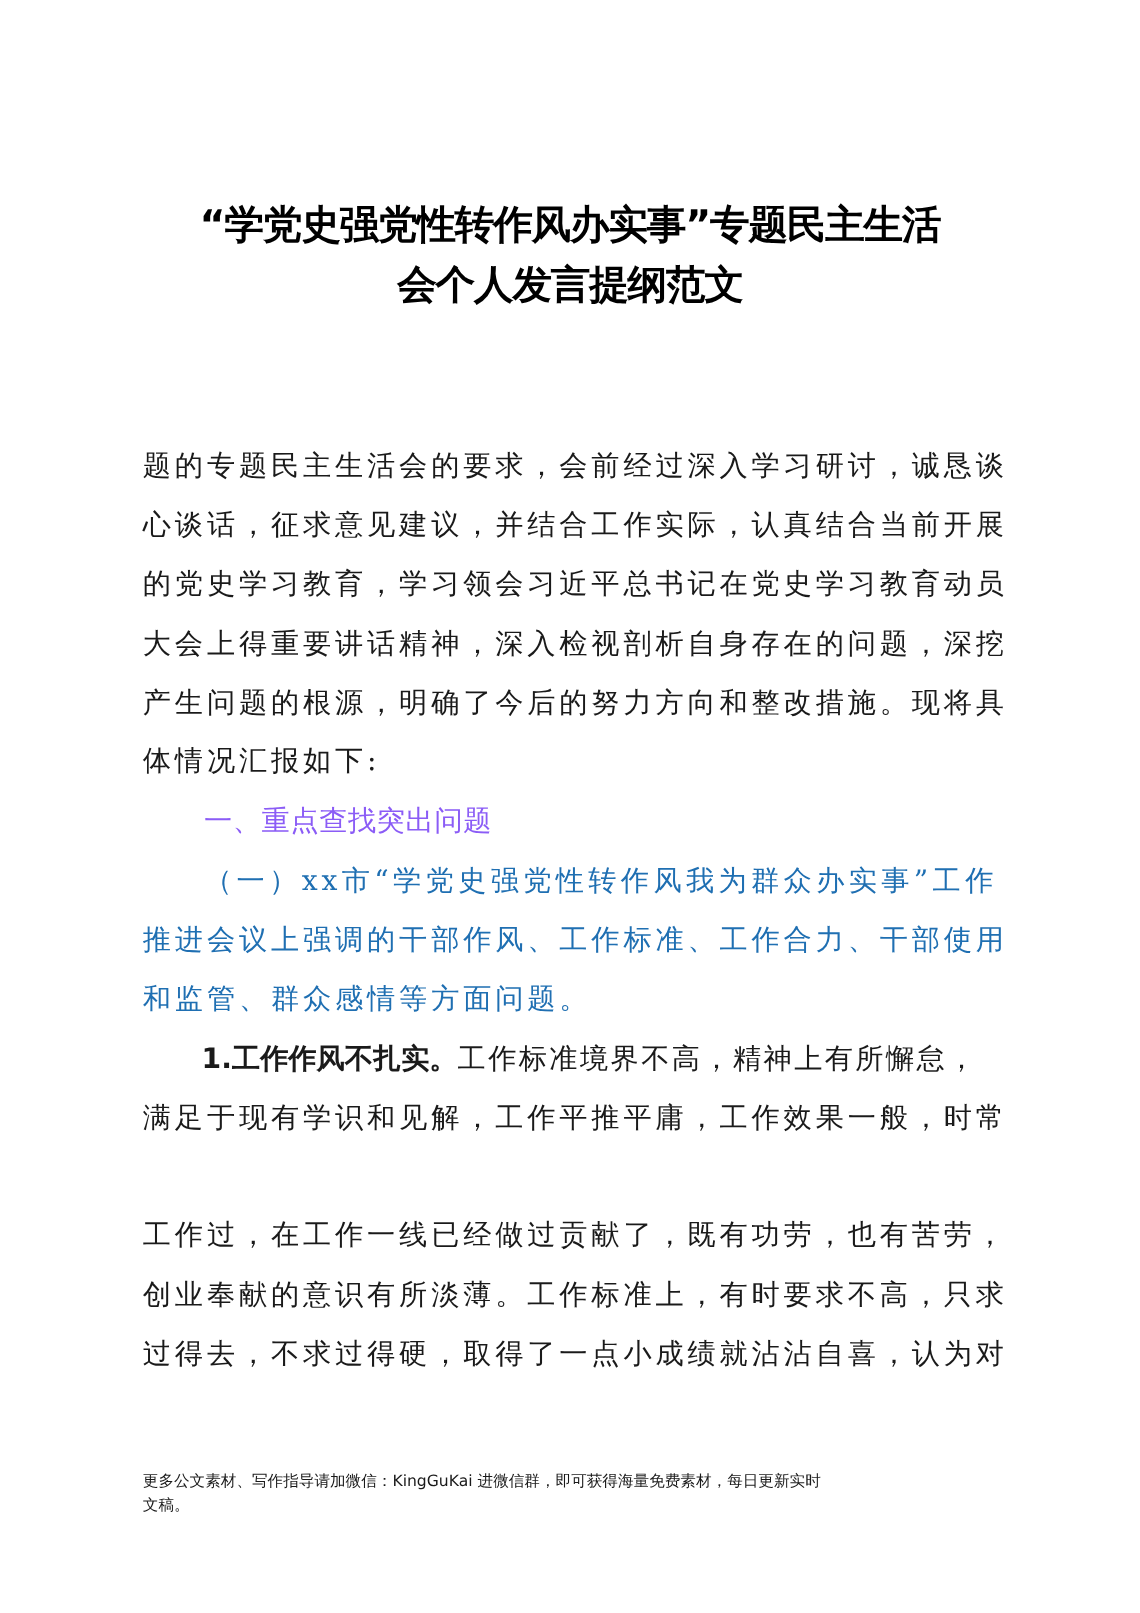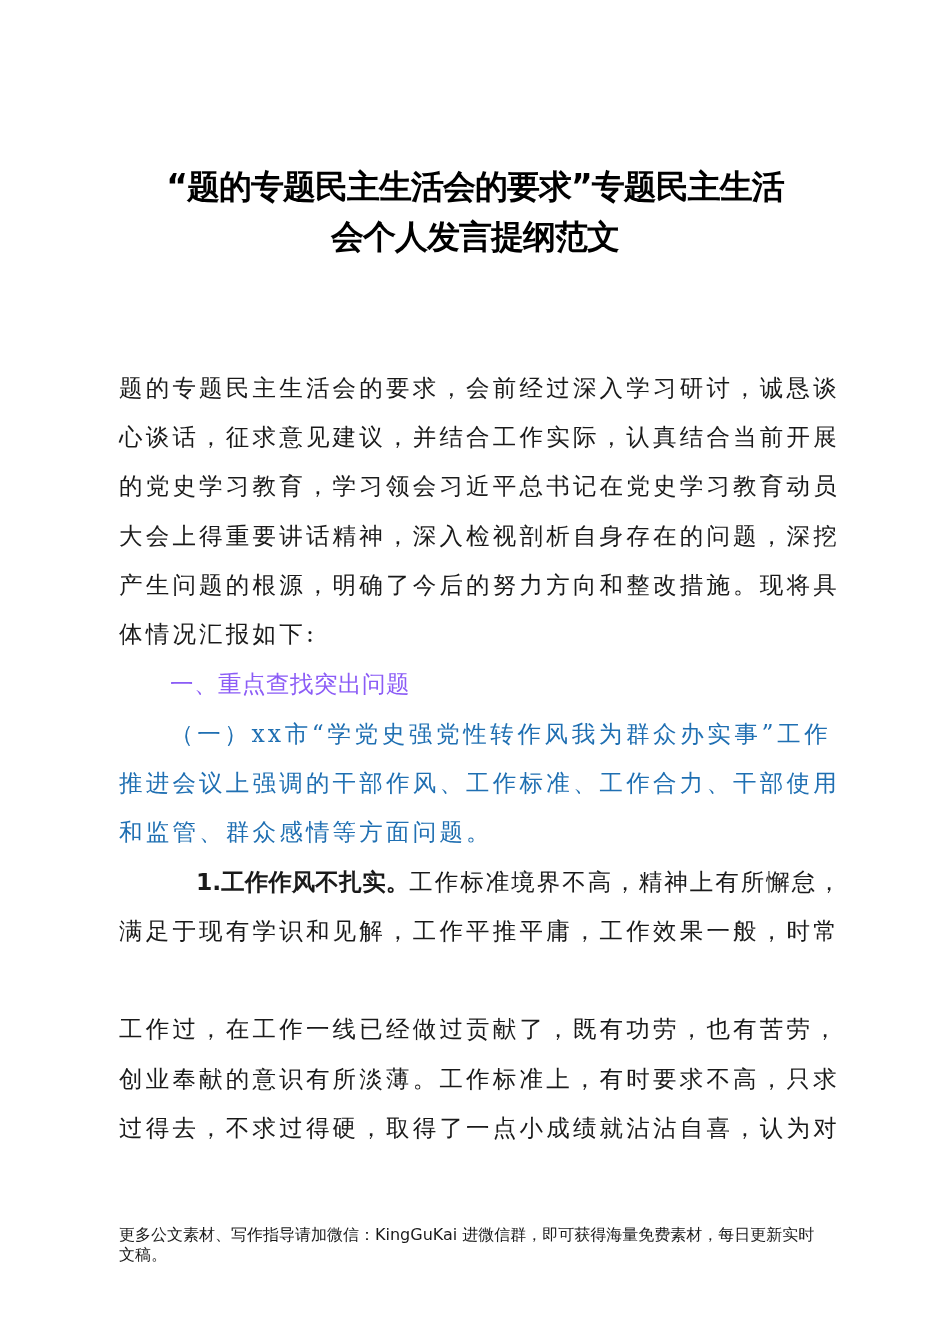--- a/index.html
+++ b/index.html
@@ -63,41 +63,40 @@
       line-height: 32px;
       color: #8b5cf6;
       white-space: nowrap;
       letter-spacing: 0.5px;
     }
     .blue { color: #1f6fb2; }
     .bold-lead {
       font-family: "DejaVu Sans", "Liberation Sans", sans-serif;
       font-weight: bold;
       letter-spacing: 0px;
-      margin-left: 28px;
     }
 
     .footer {
       position: absolute;
       left: 119px;
       width: 712px;
       font-family: "DejaVu Sans", "Liberation Sans", sans-serif;
-      font-size: 16px;
+      font-size: 13px;
       line-height: 20px;
       color: #1a1a1a;
     }
     .footer.f1 { top: 1225px; }
     .footer.f2 { top: 1245px; }
   </style>
 </head>
 <body>
 
 <div class="page">
 
-  <div class="title l1">“题的专题民主生活会的要求”专题民主生活</div>
+  <div class="title l1">“学党史强党性转作风办实事”专题民主生活</div>
   <div class="title l2">会个人发言提纲范文</div>
 
   <div class="line justify" style="top:372px;">题的专题民主生活会的要求，会前经过深入学习研讨，诚恳谈</div>
   <div class="line justify" style="top:421px;">心谈话，征求意见建议，并结合工作实际，认真结合当前开展</div>
   <div class="line justify" style="top:470px;">的党史学习教育，学习领会习近平总书记在党史学习教育动员</div>
   <div class="line justify" style="top:520px;">大会上得重要讲话精神，深入检视剖析自身存在的问题，深挖</div>
   <div class="line justify" style="top:569px;">产生问题的根源，明确了今后的努力方向和整改措施。现将具</div>
   <div class="line" style="top:618px;">体情况汇报如下:</div>
 
   <div class="heading-red">一、重点查找突出问题</div>

